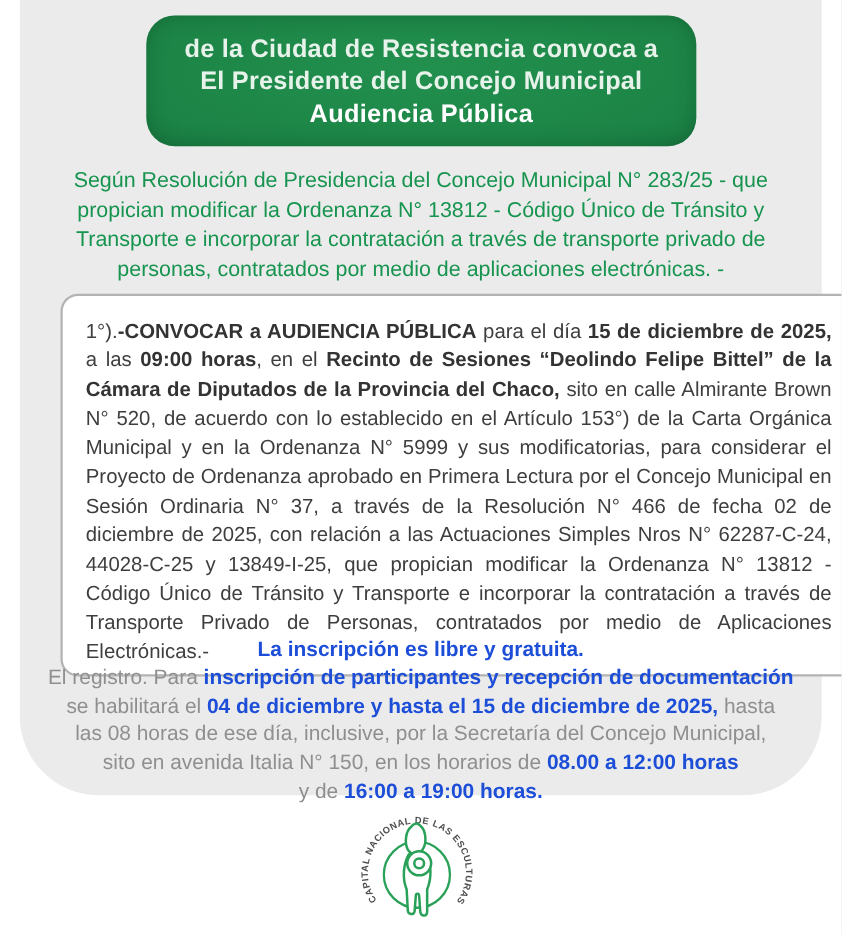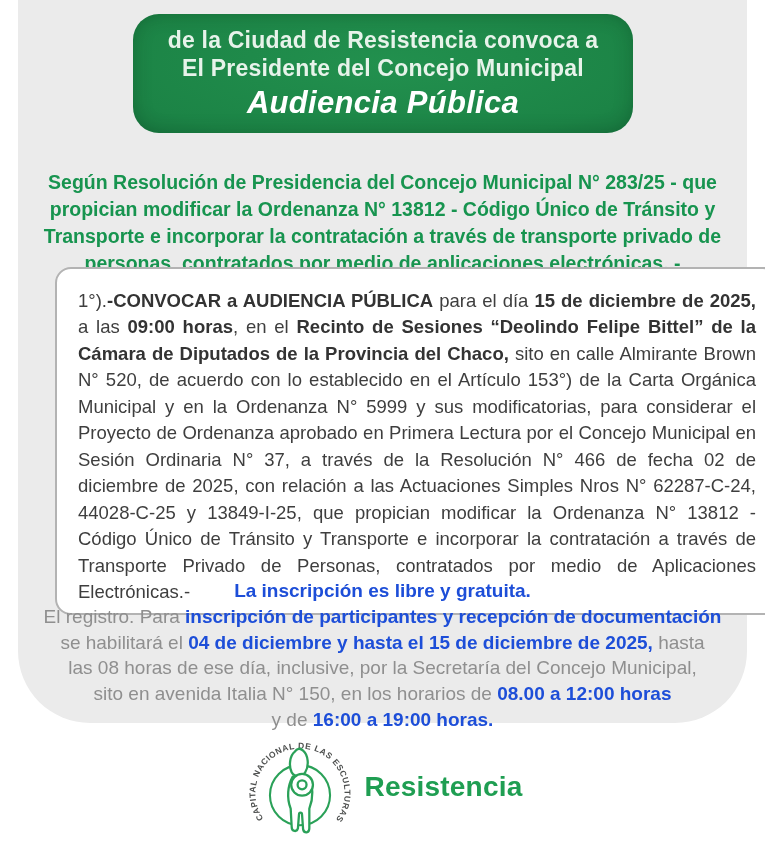--- a/index.html
+++ b/index.html
@@ -16,24 +16,24 @@
   }
   .header-box {
     position:absolute; left:115px; top:14px; width:500px; height:119px;
     border-radius:26px;
     background: radial-gradient(120% 150% at 50% 42%, #22904e 0%, #1c8446 45%, #13693a 78%, #0b5b2d 100%);
     box-shadow: inset 0 0 18px rgba(0,40,15,.25);
     display:flex; flex-direction:column; align-items:center; justify-content:center;
     text-align:center;
   }
   .header-line { font-size:23px; font-weight:600; color:#e7f3ea; line-height:1.22; letter-spacing:.2px; }
-  .header-title { font-size:31px; font-weight:800; color:#ffffff; margin-top:3px; letter-spacing:.3px;font-style:italic; }
+  .header-title { font-size:23px; font-weight:800; color:#ffffff; margin-top:3px; letter-spacing:.3px; }
   .intro {
-    position:absolute; top:169px; left:14px; width:701px;
-    text-align:center; font-size:19.5px; font-weight:700;
+    position:absolute; top:151px; left:14px; width:701px;
+    text-align:center; font-size:19.5px; font-weight:400;
     color:#17944f; line-height:1.38;
   }
   .main-box {
     position:absolute; left:37px; top:267px; width:724px; min-height:300px;
     background:#ffffff; border:2px solid #b3b3b3; border-radius:16px;
     box-sizing:border-box; padding:19px 21px 8px 21px;
     font-size:18.5px; color:#3e3e3e; line-height:1.43; text-align:justify;
   }
   .main-box .b { font-weight:700; color:#333333; }
   .registration {
@@ -84,15 +84,14 @@
     </text>
     <g>
       <circle cx="55" cy="60" r="29" fill="none" stroke="#2aa158" stroke-width="2"></circle>
       <path d="M 48 42 C 43 51 42 63 46 73 L 47 91 C 47 95 52 96 53 92 L 54 79 C 54 76 57 76 57 79 L 58 93 C 59 97 64 97 64 92 L 64 73 C 68 63 68 51 63 43 Z" fill="#ffffff" stroke="#2aa158" stroke-width="2.2" stroke-linejoin="round"></path>
       <path d="M 50 18 C 45 22 44 32 47 38 C 50 43 57 43 60 38 C 64 32 63 21 58 17 C 55 14 52 15 50 18 Z" fill="#ffffff" stroke="#2aa158" stroke-width="2.2" stroke-linejoin="round"></path>
       <circle cx="57" cy="50" r="10.5" fill="#ffffff" stroke="#2aa158" stroke-width="2.2"></circle>
       <circle cx="57" cy="50" r="4.3" fill="#ffffff" stroke="#2aa158" stroke-width="2.2"></circle>
     </g>
   </svg>
   <div class="org-text">
-    <span class="org-name">Resistencia</span>
   </div>
 </div>
 
 </body></html>

